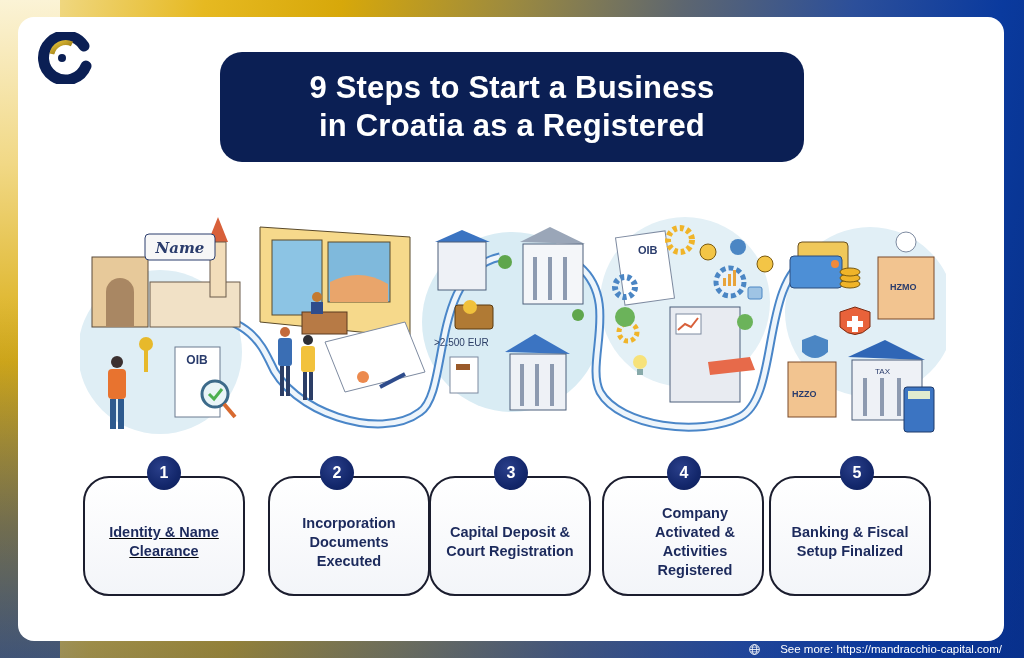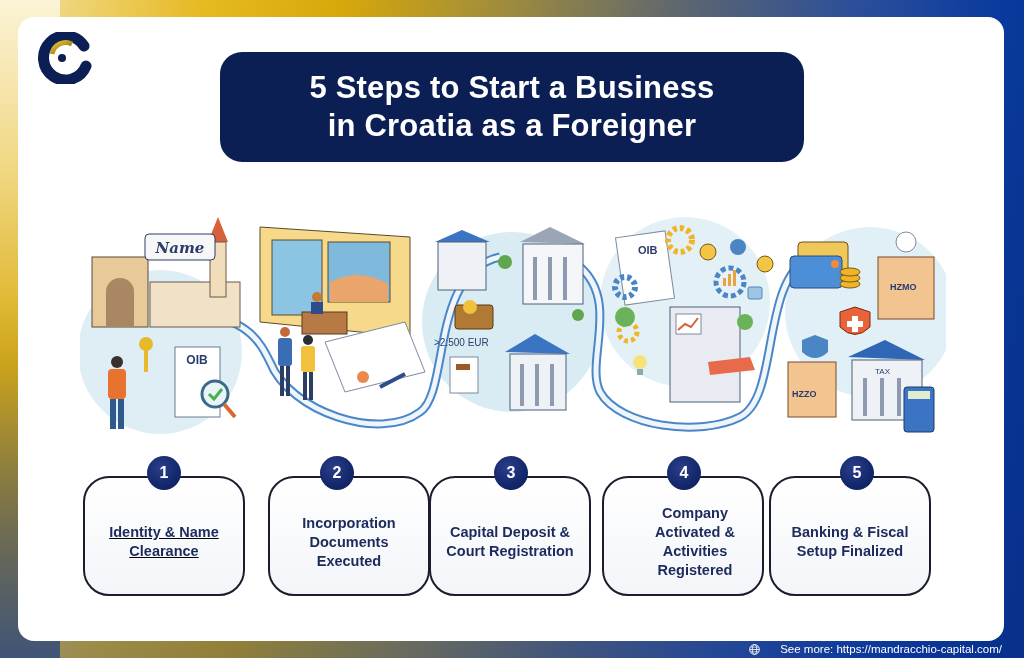--- a/index.html
+++ b/index.html
@@ -77,22 +77,22 @@
       <stop offset="1" stop-color="#7a5c07"></stop>
     </linearGradient>
   </defs>
   <path d="M46 14 A22 22 0 1 0 48 34" fill="none" stroke="#0b1f54" stroke-width="11" stroke-linecap="round"></path>
   <path d="M34 12 A14 14 0 0 0 14 22" fill="none" stroke="url(#lg)" stroke-width="5"></path>
   <ellipse cx="27" cy="27" rx="12" ry="10" fill="#ffffff"></ellipse>
   <circle cx="24" cy="26" r="4" fill="#0b1f54"></circle>
 </svg>
 
 <div class="title-pill">
-  <div class="title-line">5 Steps to Start a Business</div>
-  <div class="title-line">in Croatia as a Foreigner</div>
+  <div class="title-line">9 Steps to Start a Business</div>
+  <div class="title-line">in Croatia as a Registered</div>
 </div>
 
 <svg class="illustration" viewBox="0 0 866 230">
 
   <circle cx="80" cy="140" r="82" fill="#dfeef5"></circle>
   <circle cx="432" cy="110" r="90" fill="#d9ecf4"></circle>
   <circle cx="605" cy="90" r="85" fill="#e3f0f6"></circle>
   <circle cx="790" cy="100" r="85" fill="#e1eff6"></circle>
 
   <path d="M120 100 C 170 110, 180 130, 190 150 C 210 200, 300 230, 340 200 C 370 180, 350 60, 420 45" fill="none" stroke="#4a86c8" stroke-width="9"></path>

